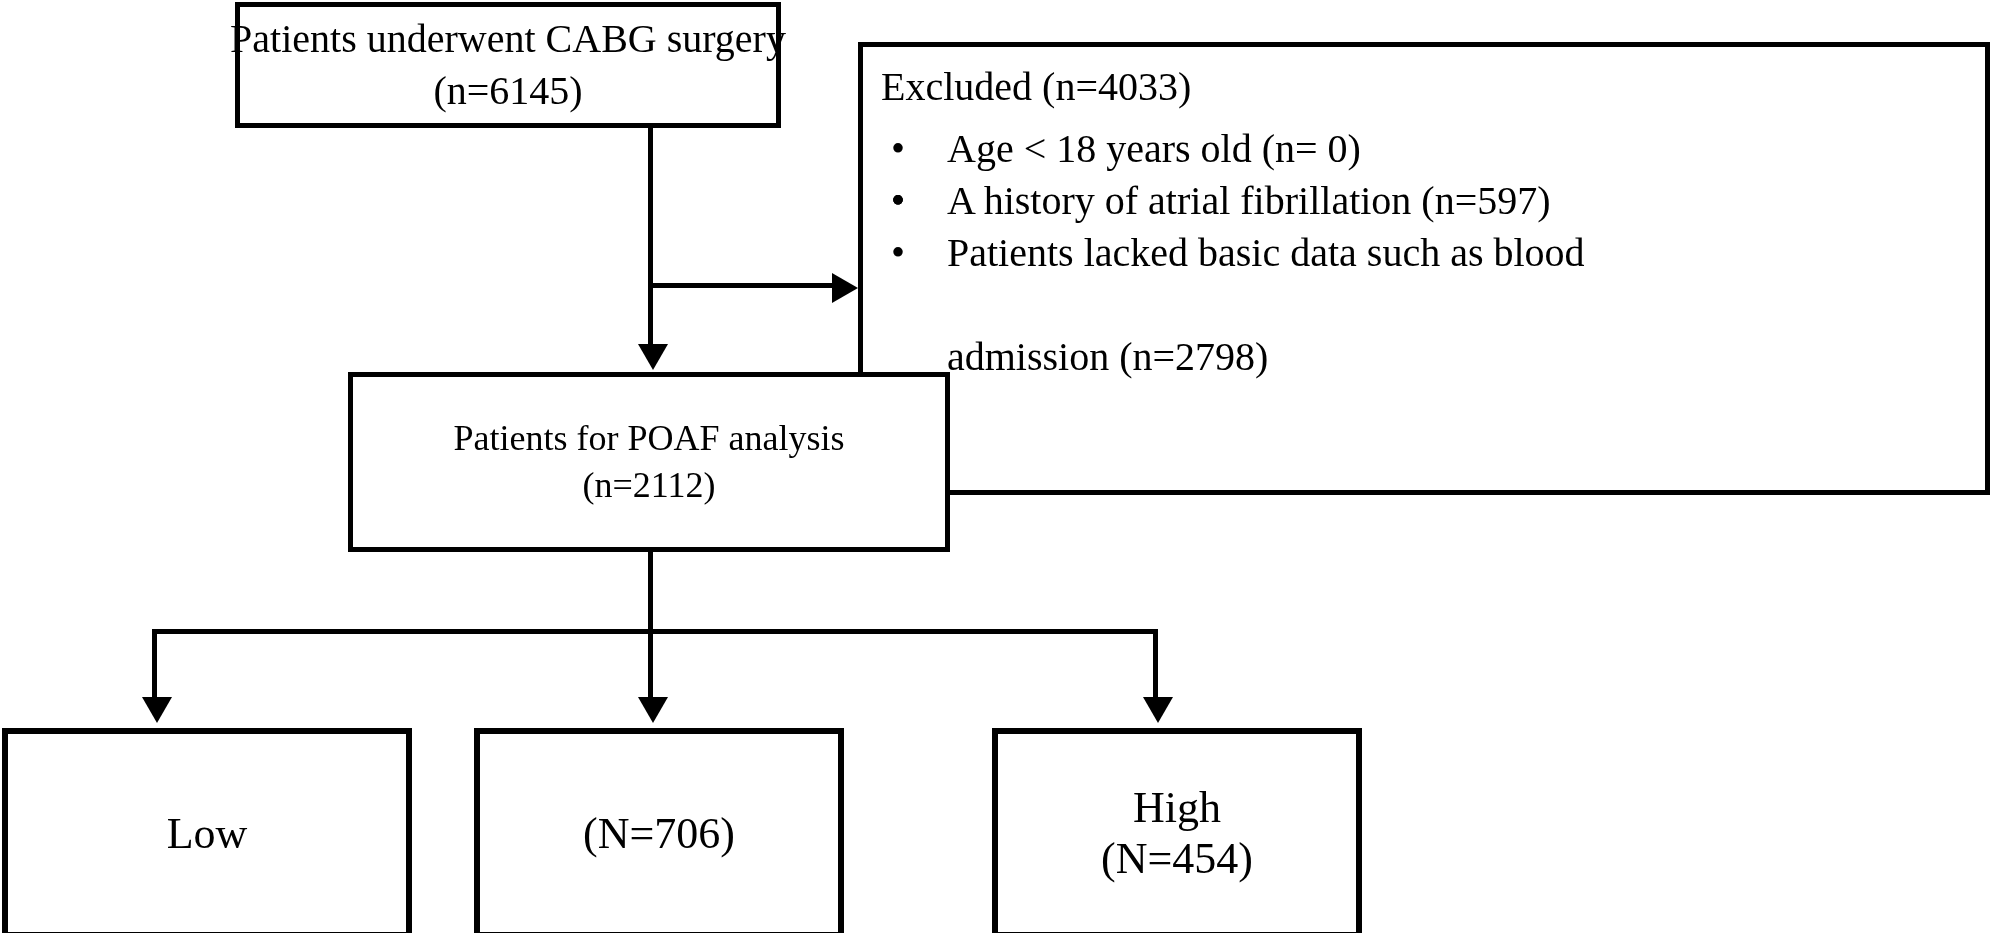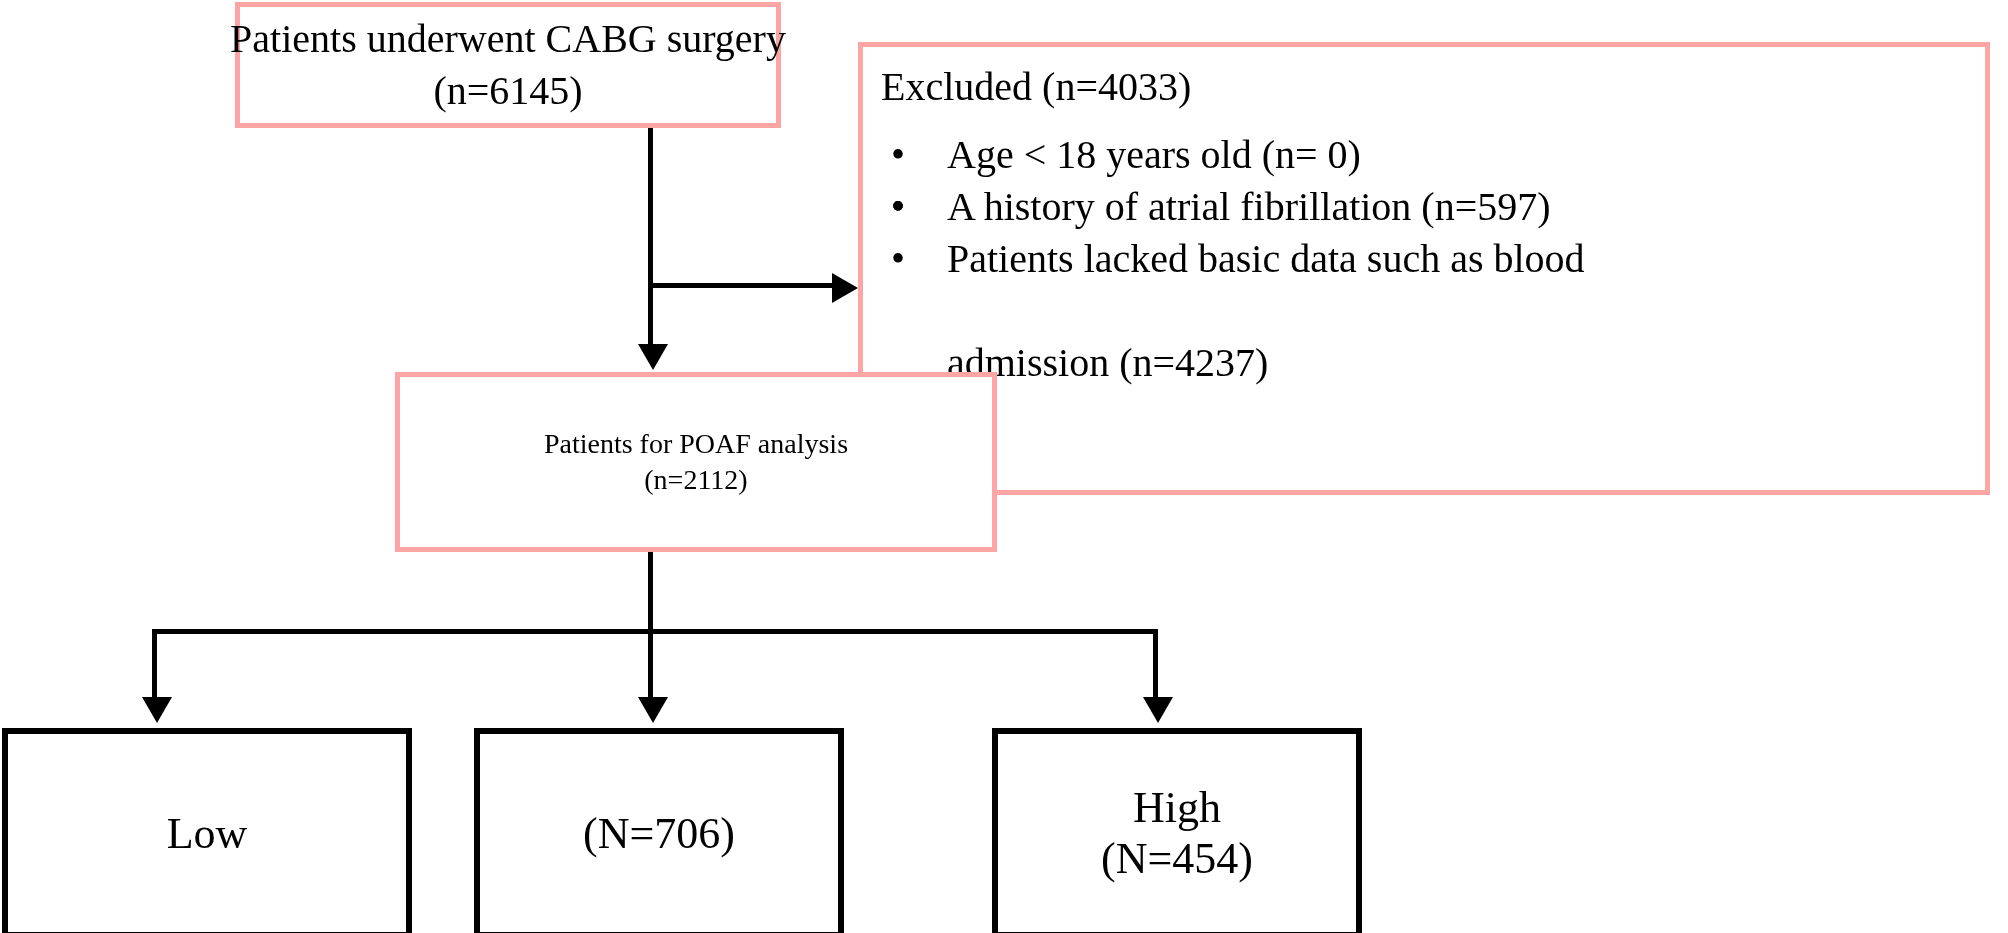--- a/index.html
+++ b/index.html
@@ -1,36 +1,36 @@
 <!DOCTYPE html>
 <html><head>
 <meta charset="utf-8">
 <style>
   html,body{margin:0;padding:0;background:#ffffff;}
   body{width:2008px;height:933px;position:relative;overflow:hidden;
        font-family:"Liberation Serif","DejaVu Serif",serif;color:#000;}
   #canvas{position:absolute;left:0;top:0;width:2008px;height:933px;}
 
-  .box{position:absolute;box-sizing:border-box;border:5px solid #fca5a5;background:#fff;
+  .box{position:absolute;box-sizing:border-box;border:5px solid #000000;background:#fff;
        display:flex;flex-direction:column;align-items:center;justify-content:center;font-family:Liberation Serif, serif;}
   .box .ln{display:block;line-height:1.30;white-space:nowrap;}
 
   
   #box-cabg{left:235px;top:2px;width:546px;height:126px;font-size:40px;}
 
   
   #box-excluded{left:858px;top:42px;width:1132px;height:453px;
       display:block;padding:14px 10px 10px 18px;font-size:40px;}
-  #box-excluded .head{display:block;line-height:1.30;margin:0 0 16px 0;}
+  #box-excluded .head{display:block;line-height:1.30;margin:0 0 10px 0;}
   #box-excluded ul{list-style:none;margin:0;padding:0;}
   #box-excluded li{position:relative;padding-left:66px;line-height:1.30;margin:0;}
   #box-excluded li .bul{position:absolute;left:10px;top:0;font-size:40px;line-height:1.30;}
 
   
-  #box-poaf{left:348px;top:372px;width:602px;height:180px;font-size:28px;margin-left:47px;}
+  #box-poaf{left:348px;top:372px;width:602px;height:180px;font-size:36px;}
 
   
   .leafbox{position:absolute;box-sizing:border-box;border:6px solid #000;background:#fff;
            display:flex;flex-direction:column;align-items:center;justify-content:center;
            font-size:44px;}
   #box-low{left:2px;top:728px;width:410px;height:210px;}
   #box-moderate{left:474px;top:728px;width:370px;height:210px;}
   #box-high{left:992px;top:728px;width:370px;height:210px;}
 
   
@@ -84,21 +84,21 @@
         <span class="bul">•</span>
       </li>
       <li>
         <span class="bul">•</span>
         <span>A history of atrial fibrillation (n=597)</span>
       </li>
       <li>
         <span class="bul">•</span>
         <span>Patients lacked basic data such as blood</span><br>
         <br>
-        <span>admission (n=4237)</span>
+        <span>admission (n=2798)</span>
       </li>
     </ul>
   </div>
 
   <div class="box" id="box-poaf">
     <span class="ln">Patients for POAF analysis</span>
     <span class="ln">(n=2112)</span>
   </div>
 
   <div class="leafbox" id="box-low">

